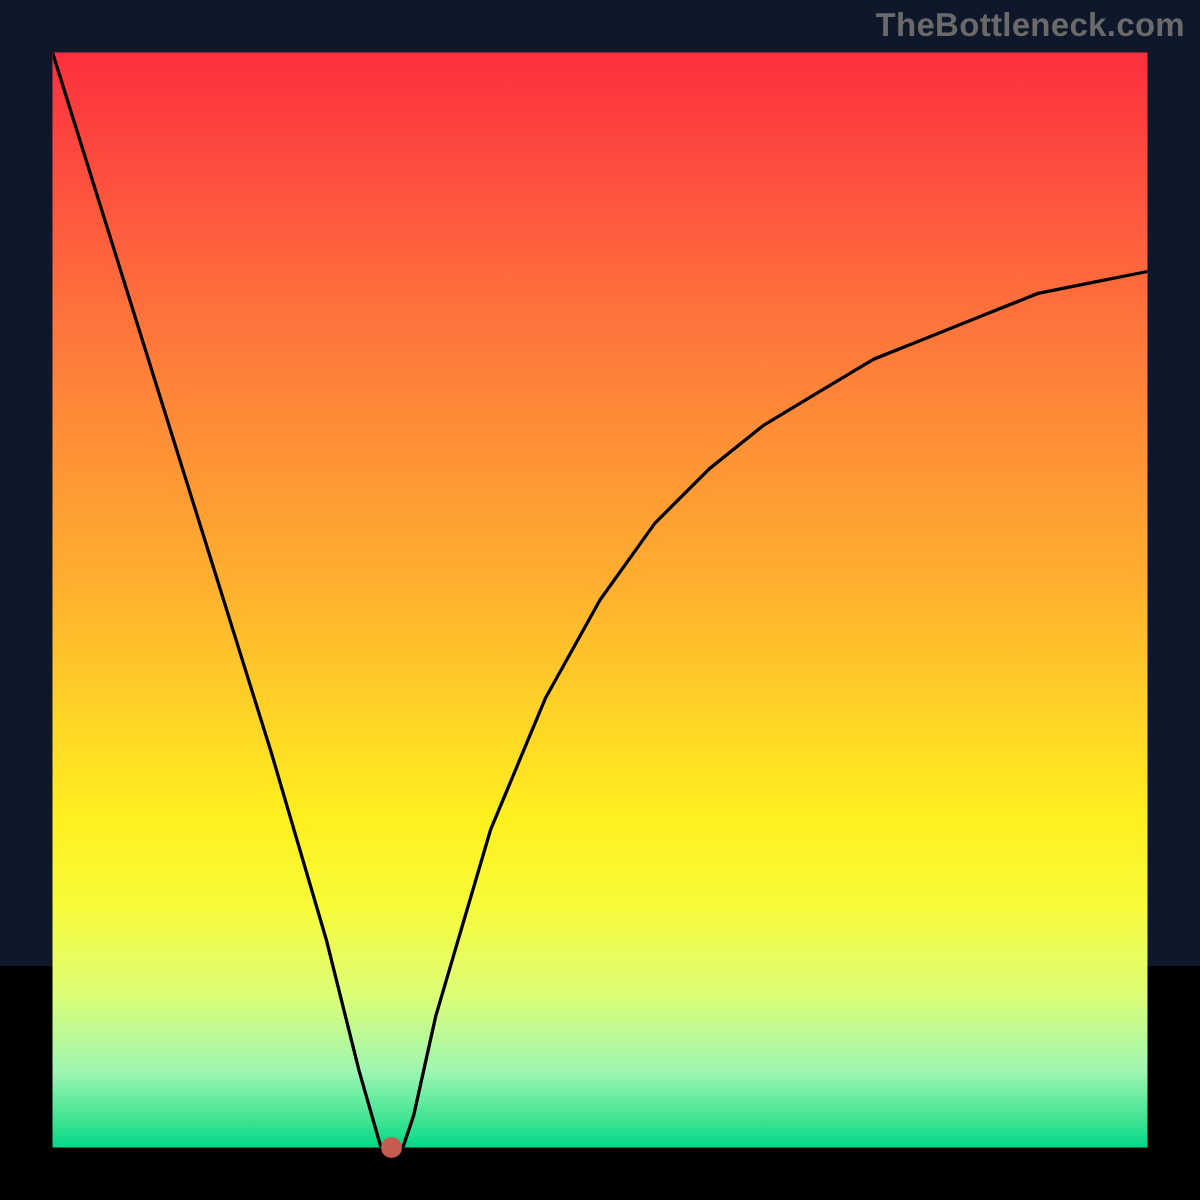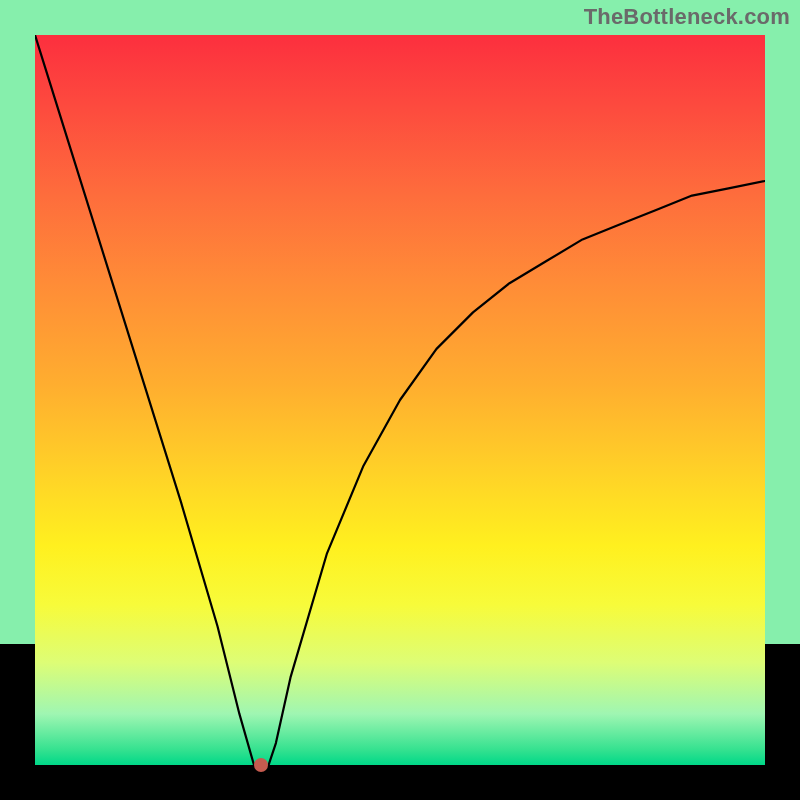--- a/index.html
+++ b/index.html
@@ -8,21 +8,21 @@
     width: 800px;
     height: 800px;
     background: #000;
     font-family: Arial, Helvetica, sans-serif;
     overflow: hidden;
   }
   .frame {
     position: relative;
     width: 800px;
     height: 644px;
-    background: #86efac;
+    background: #0f172a;
   }
   .watermark {
     position: absolute;
     top: 4px;
     right: 10px;
     color: #6a6a6a;
     font-size: 22px;
     font-weight: 600;
     letter-spacing: 0.2px;
     user-select: none;

